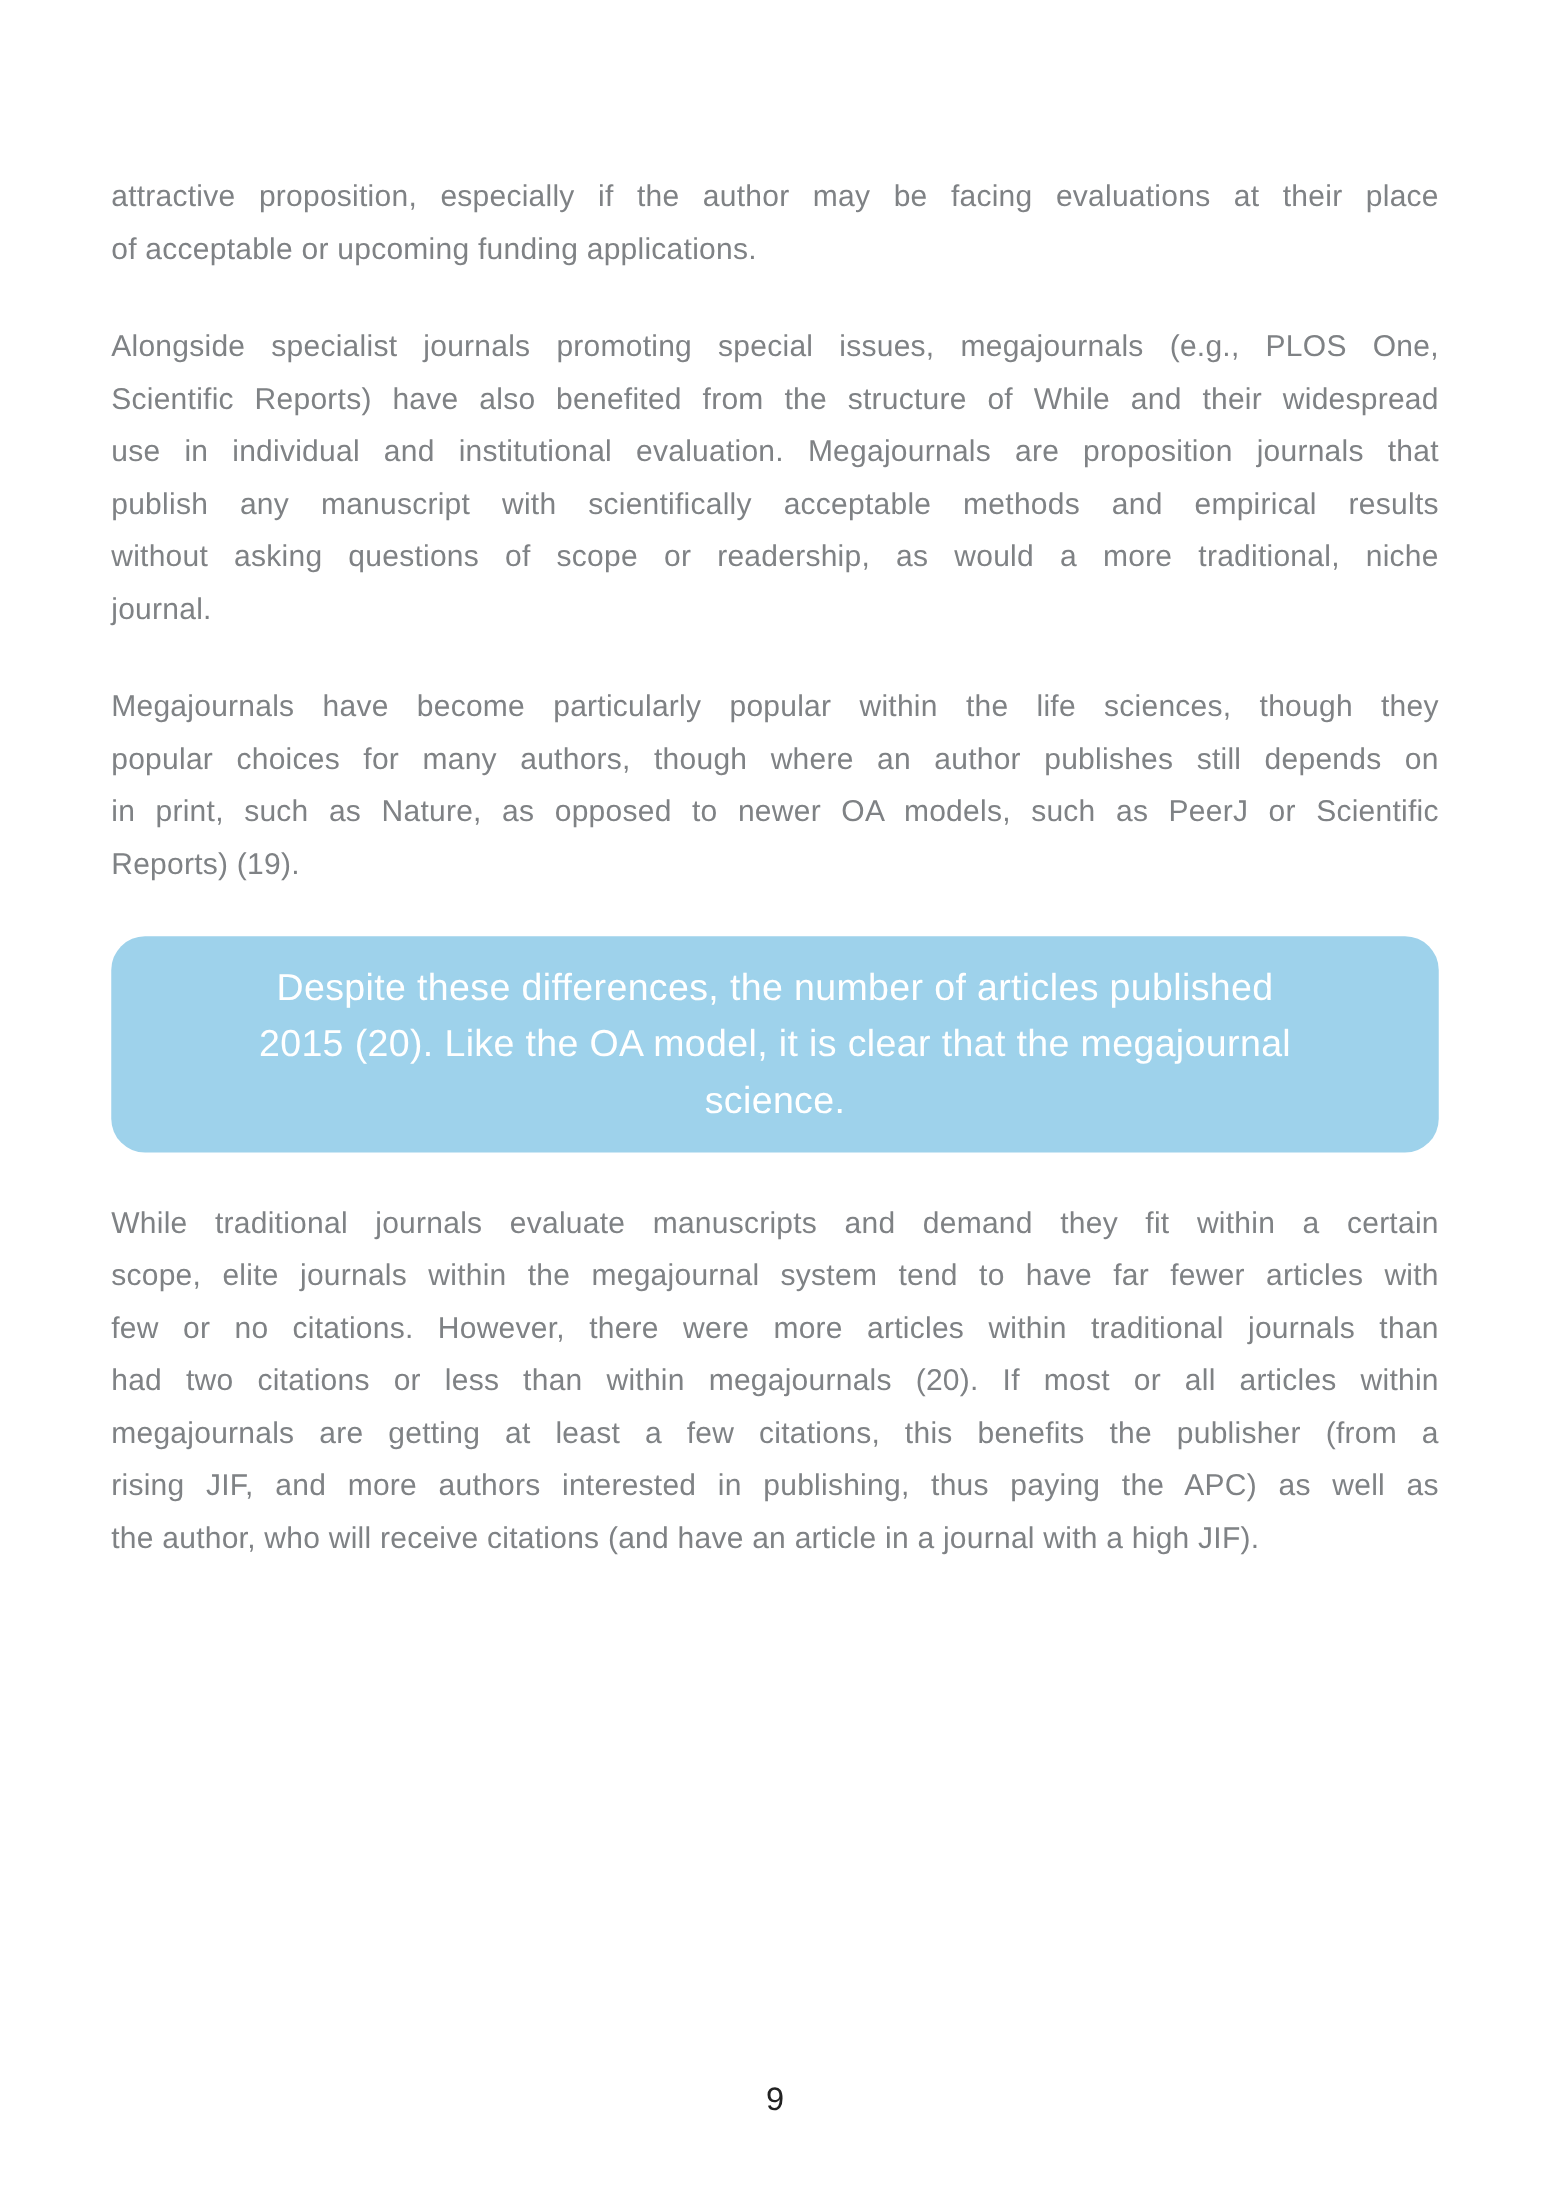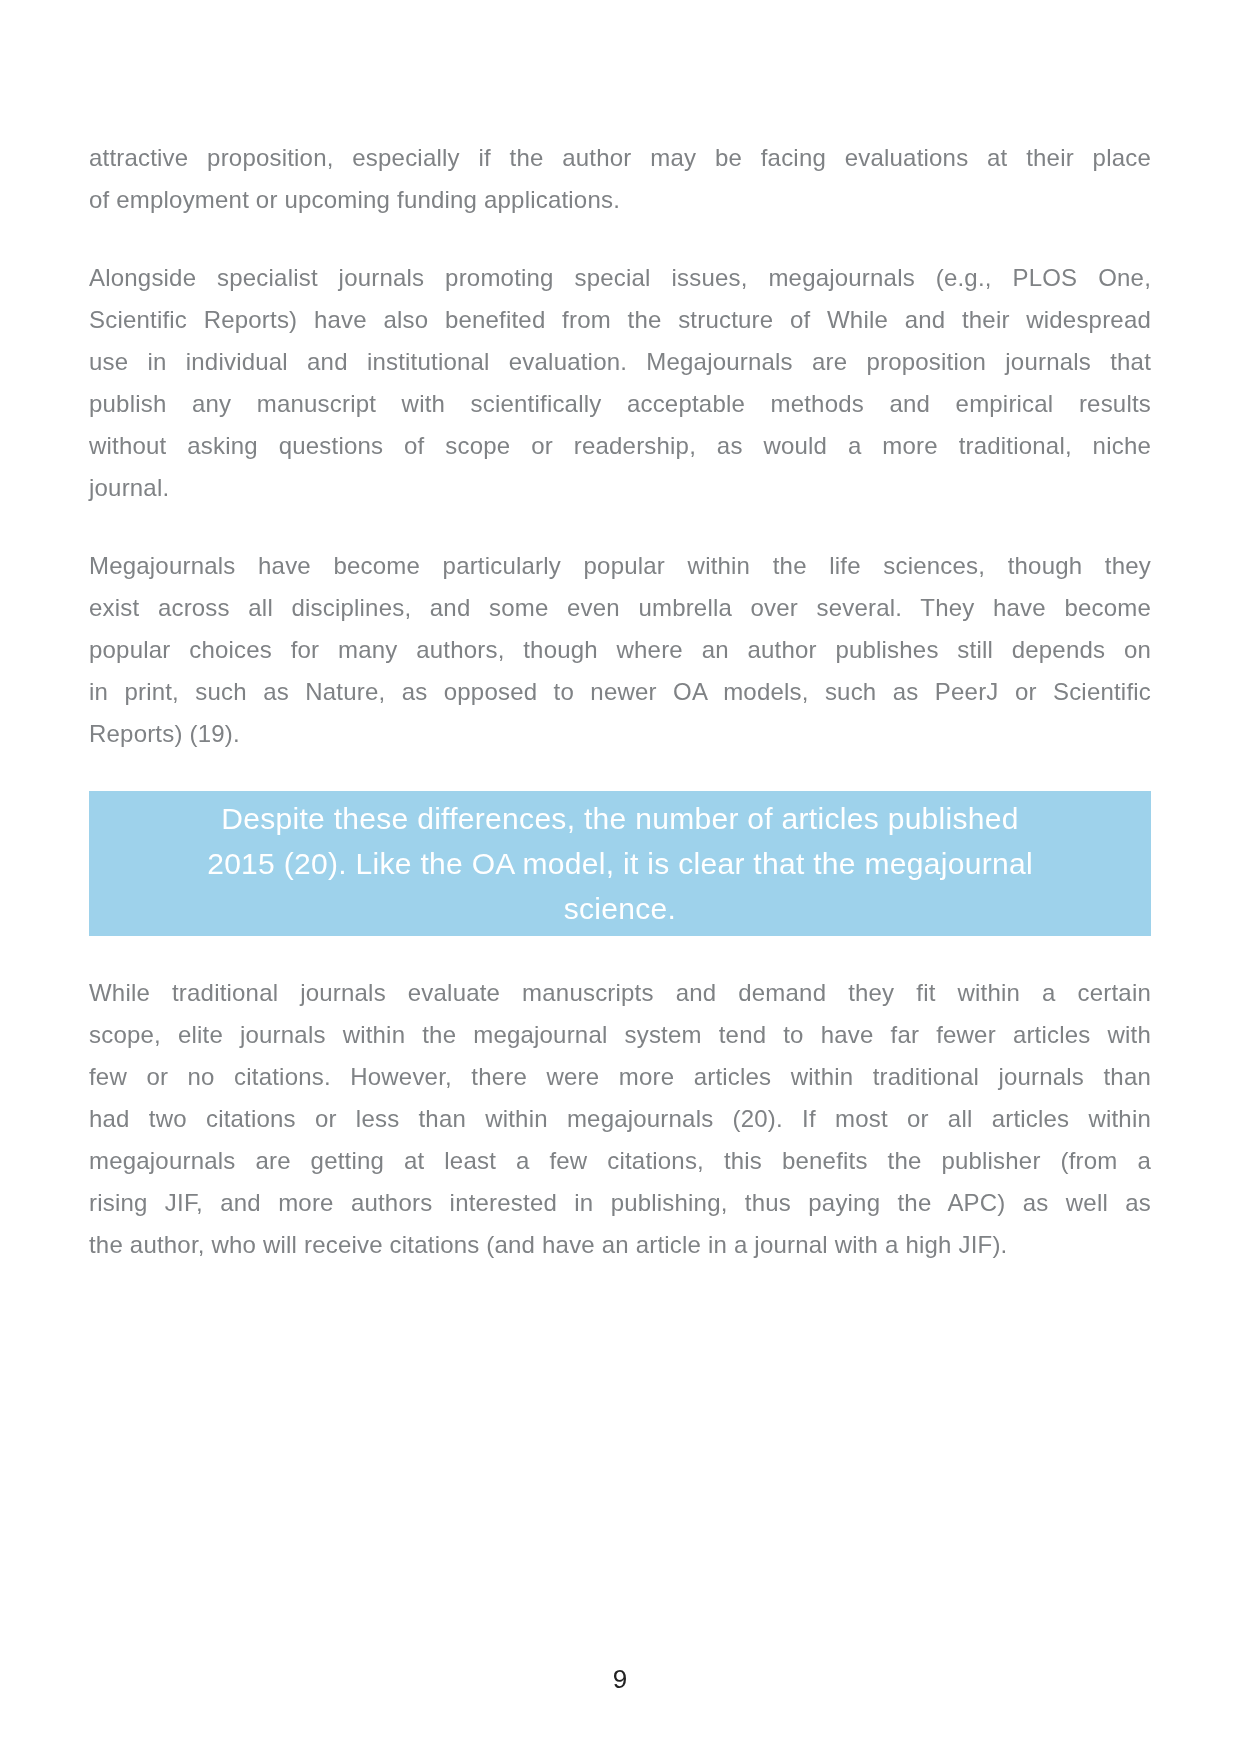--- a/index.html
+++ b/index.html
@@ -37,21 +37,22 @@
   .line.last {
     text-align-last: left;
   }
   .callout {
     margin: 36px 0;
     background: var(--callout-bg, #9ed2eb);
     color: var(--callout-color, #ffffff);
     font-size: 30px;
     line-height: 45px;
     letter-spacing: 0.3px;
-    padding: 5px 30px;
+    padding: 19px 30px;
+    border-radius: 27px;
   }
   .callout .line {
     text-align: center;
     text-align-last: center;
   }
   .page-footer {
     position: absolute;
     left: 0;
     right: 0;
     top: 1666px;
@@ -64,33 +65,32 @@
     font-weight: 400;
   }
 </style>
 </head>
 <body>
 
 <div class="page">
   <main class="content" id="content">
       <div class="body-par">
         <div class="line">attractive proposition, especially if the author may be facing evaluations at their place</div>
-        <div class="line last">of employment or upcoming funding applications.</div>
+        <div class="line last">of acceptable or upcoming funding applications.</div>
       </div>
       <div class="body-par">
         <div class="line">Alongside specialist journals promoting special issues, megajournals (e.g., PLOS One,</div>
         <div class="line">Scientific Reports) have also benefited from the structure of While and their widespread</div>
         <div class="line">use in individual and institutional evaluation. Megajournals are proposition journals that</div>
         <div class="line">publish any manuscript with scientifically acceptable methods and empirical results</div>
         <div class="line">without asking questions of scope or readership, as would a more traditional, niche</div>
         <div class="line last">journal.</div>
       </div>
       <div class="body-par">
         <div class="line">Megajournals have become particularly popular within the life sciences, though they</div>
-        <div class="line">exist across all disciplines, and some even umbrella over several. They have become</div>
         <div class="line">popular choices for many authors, though where an author publishes still depends on</div>
         <div class="line">in print, such as Nature, as opposed to newer OA models, such as PeerJ or Scientific</div>
         <div class="line last">Reports) (19).</div>
       </div>
       <div class="callout">
         <div class="line">Despite these differences, the number of articles published</div>
         <div class="line">2015 (20). Like the OA model, it is clear that the megajournal</div>
         <div class="line">science.</div>
       </div>
       <div class="body-par">

